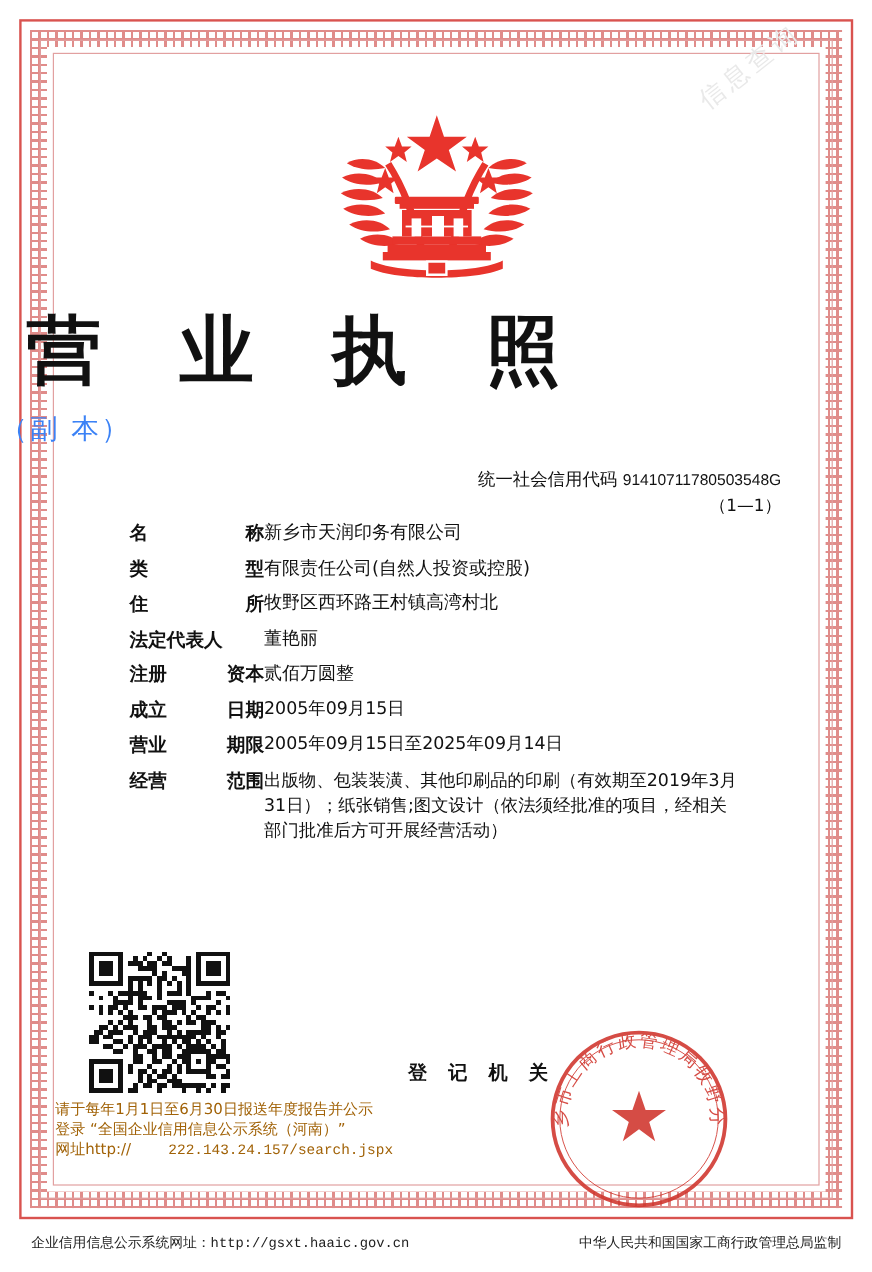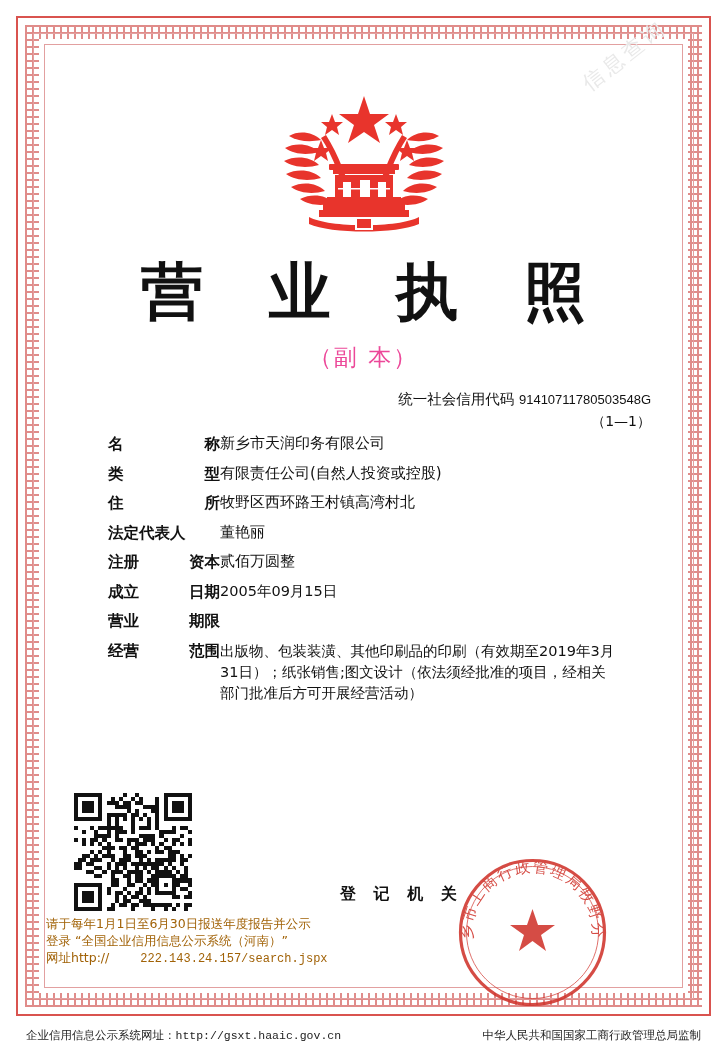--- a/index.html
+++ b/index.html
@@ -83,37 +83,36 @@
     width: 190px;
     height: 165px;
   }
 
   
   .title {
     position: absolute;
     left: 0;
     right: 0;
     top: 250px;
-    text-align: center;
+    text-align: left;
     font-family: "DejaVu Sans", sans-serif;
     font-weight: bold;
     font-size: 62px;
     letter-spacing: 22px;
     color: #111;
     text-indent: 22px;
   }
   .subtitle {
     position: absolute;
     left: 0;
     right: 0;
     top: 342px;
-    text-align: center;
     font-family: "DejaVu Sans", sans-serif;
     font-size: 23px;
-    color: #ec4899;
+    color: #3b82f6;
     letter-spacing: 2px;
   }
 
   
   .code-line {
     position: absolute;
     right: 76px;
     top: 390px;
     font-family: "DejaVu Sans", sans-serif;
     font-size: 14.5px;
@@ -386,20 +385,21 @@
         <span>日期</span>
       </div>
       <div class="row-value small">2005年09月15日</div>
     </div>
 
     <div class="row">
       <div class="row-label">
         <span>营业</span>
         <span>期限</span>
       </div>
+      <div class="row-value small">2005年09月15日至2025年09月14日</div>
     </div>
 
     <div class="row">
       <div class="row-label">
         <span>经营</span>
         <span>范围</span>
       </div>
       <div class="row-value scope">出版物、包装装潢、其他印刷品的印刷（有效期至2019年3月31日）；纸张销售;图文设计（依法须经批准的项目，经相关部门批准后方可开展经营活动）</div>
     </div>
 

